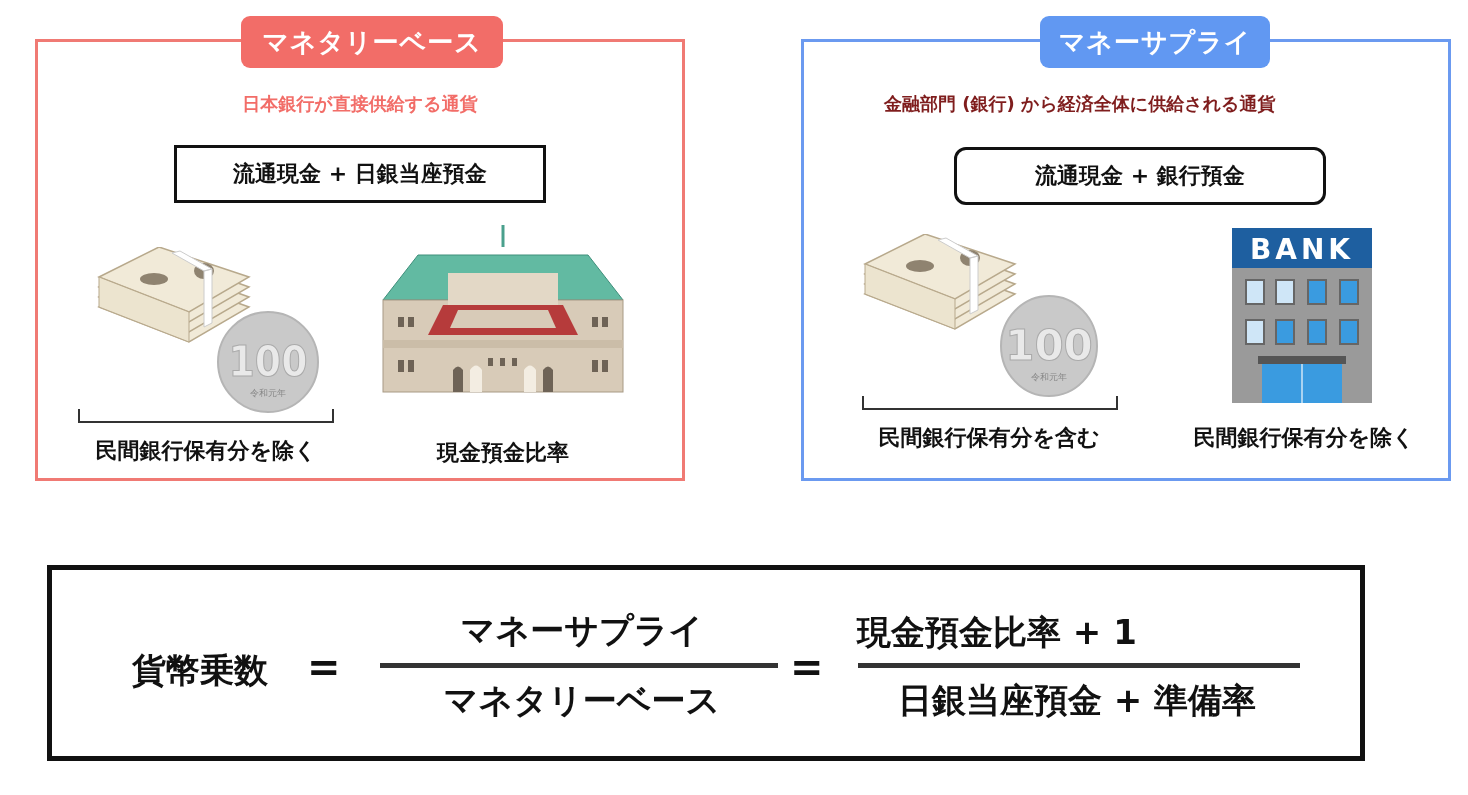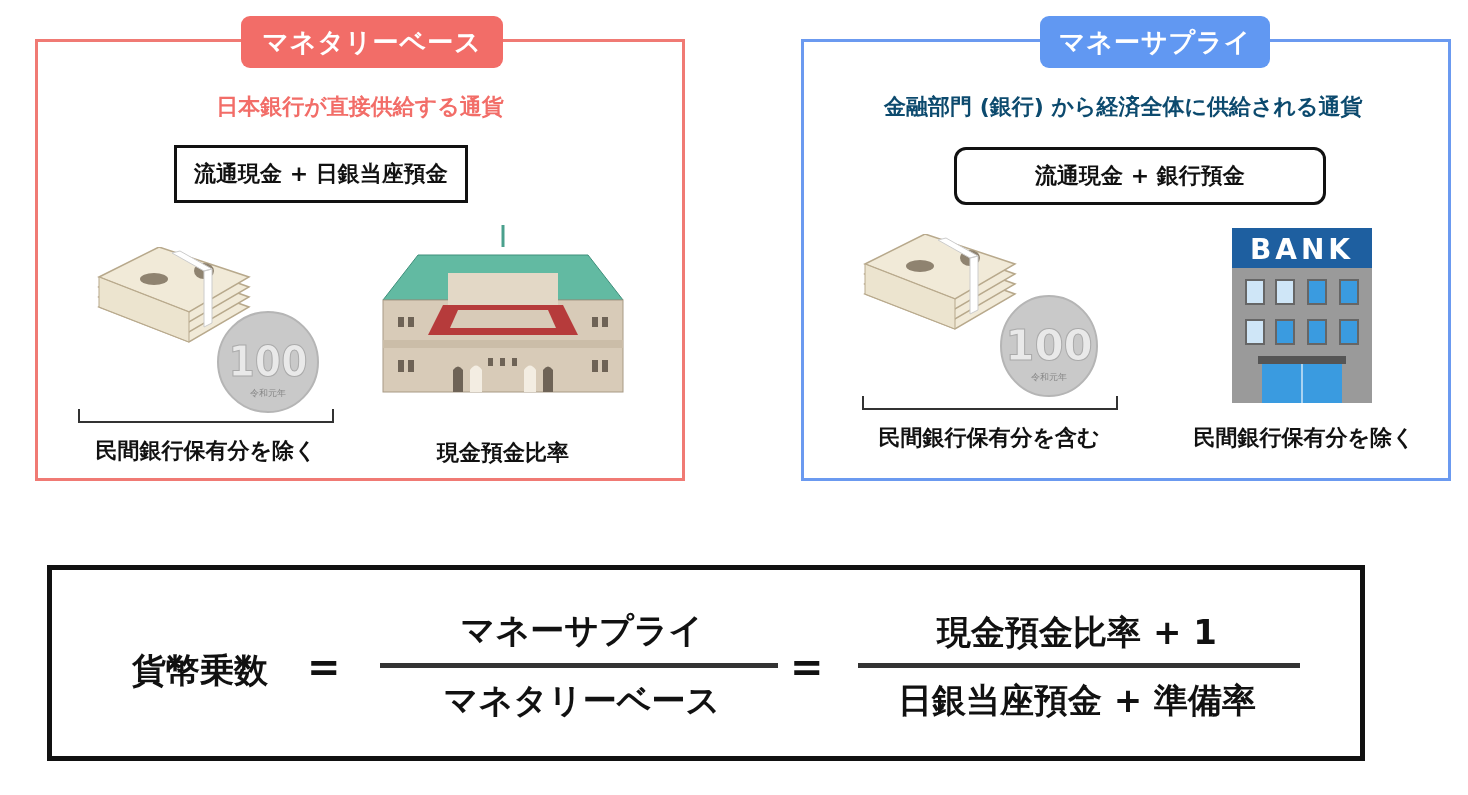--- a/index.html
+++ b/index.html
@@ -5,26 +5,26 @@
   html, body { margin:0; padding:0; background:#ffffff; }
   body { width:1468px; height:795px; position:relative; overflow:hidden;
          font-family:"DejaVu Sans", "Liberation Sans", sans-serif; color:#111; }
   .panel { position:absolute; box-sizing:border-box; background:#fff; }
   .panel.red { left:35px; top:39px; width:650px; height:442px; border:3px solid #f07a74; }
   .panel.blue { left:801px; top:39px; width:650px; height:442px; border:3px solid #6b9af0; }
   .pill { position:absolute; top:-26px; height:52px; border-radius:9px; color:#fff;
           font-size:26px; font-weight:bold; display:flex; align-items:center; justify-content:center; letter-spacing:1px; }
   .red .pill { left:203px; width:262px; background:#f26d68; }
   .blue .pill { left:236px; width:230px; background:#6198f2; }
-  .subtitle { position:absolute; font-size:22px; font-weight:bold; white-space:nowrap; }
+  .subtitle { position:absolute; font-size:18px; font-weight:bold; white-space:nowrap; }
   .red .subtitle { top:50px; left:0; width:100%; text-align:center; color:#f26d68; }
-  .blue .subtitle { top:50px; left:80px; color:#0c4a6e; }
+  .blue .subtitle { top:50px; left:80px; color:#7f1d1d; }
   .formula-box { position:absolute; border:3px solid #111; box-sizing:border-box;
                  font-size:22px; font-weight:bold; display:flex; align-items:center; justify-content:center; }
-  .red .formula-box { left:136px; top:103px; width:294px; height:58px; }
+  .red .formula-box { left:136px; top:103px; width:372px; height:58px; }
   .blue .formula-box { left:150px; top:105px; width:372px; height:58px;border-radius:12px; }
   .bracket { position:absolute; height:14px; border:2px solid #333; border-top:none; box-sizing:border-box; }
   .caption { position:absolute; font-size:22px; font-weight:bold; text-align:center; white-space:nowrap; line-height:32px; }
   .illus { position:absolute; }
   .equation-box { position:absolute; left:47px; top:565px; width:1318px; height:196px;
                   border:5px solid #111; box-sizing:border-box; background:#fff; }
   .eq-text { position:absolute; font-size:34px; font-weight:bold; white-space:nowrap; }
   .frac-line { position:absolute; height:5px; background:#333; }
   .eq-sign { position:absolute; font-size:40px; font-weight:bold; }
 </style>
@@ -133,16 +133,16 @@
   <div class="caption" style="left:370px;top:380px;width:260px">民間銀行保有分を除く</div>
 </div>
 
 <div class="equation-box">
   <div class="eq-text" style="left:80px;top:78px">貨幣乗数</div>
   <div class="eq-sign" style="left:255px;top:74px">=</div>
   <div class="eq-text" style="left:380px;top:38px;width:300px;text-align:center">マネーサプライ</div>
   <div class="frac-line" style="left:328px;top:93px;width:398px"></div>
   <div class="eq-text" style="left:370px;top:108px;width:320px;text-align:center">マネタリーベース</div>
   <div class="eq-sign" style="left:738px;top:74px">=</div>
-  <div class="eq-text" style="left:805px;top:40px;width:440px;text-align:center">現金預金比率 + 1</div>
+  <div class="eq-text" style="left:805px;top:40px;width:440px;">現金預金比率 + 1</div>
   <div class="frac-line" style="left:806px;top:93px;width:442px"></div>
   <div class="eq-text" style="left:805px;top:108px;width:440px;text-align:center">日銀当座預金 + 準備率</div>
 </div>
 
 </body></html>

